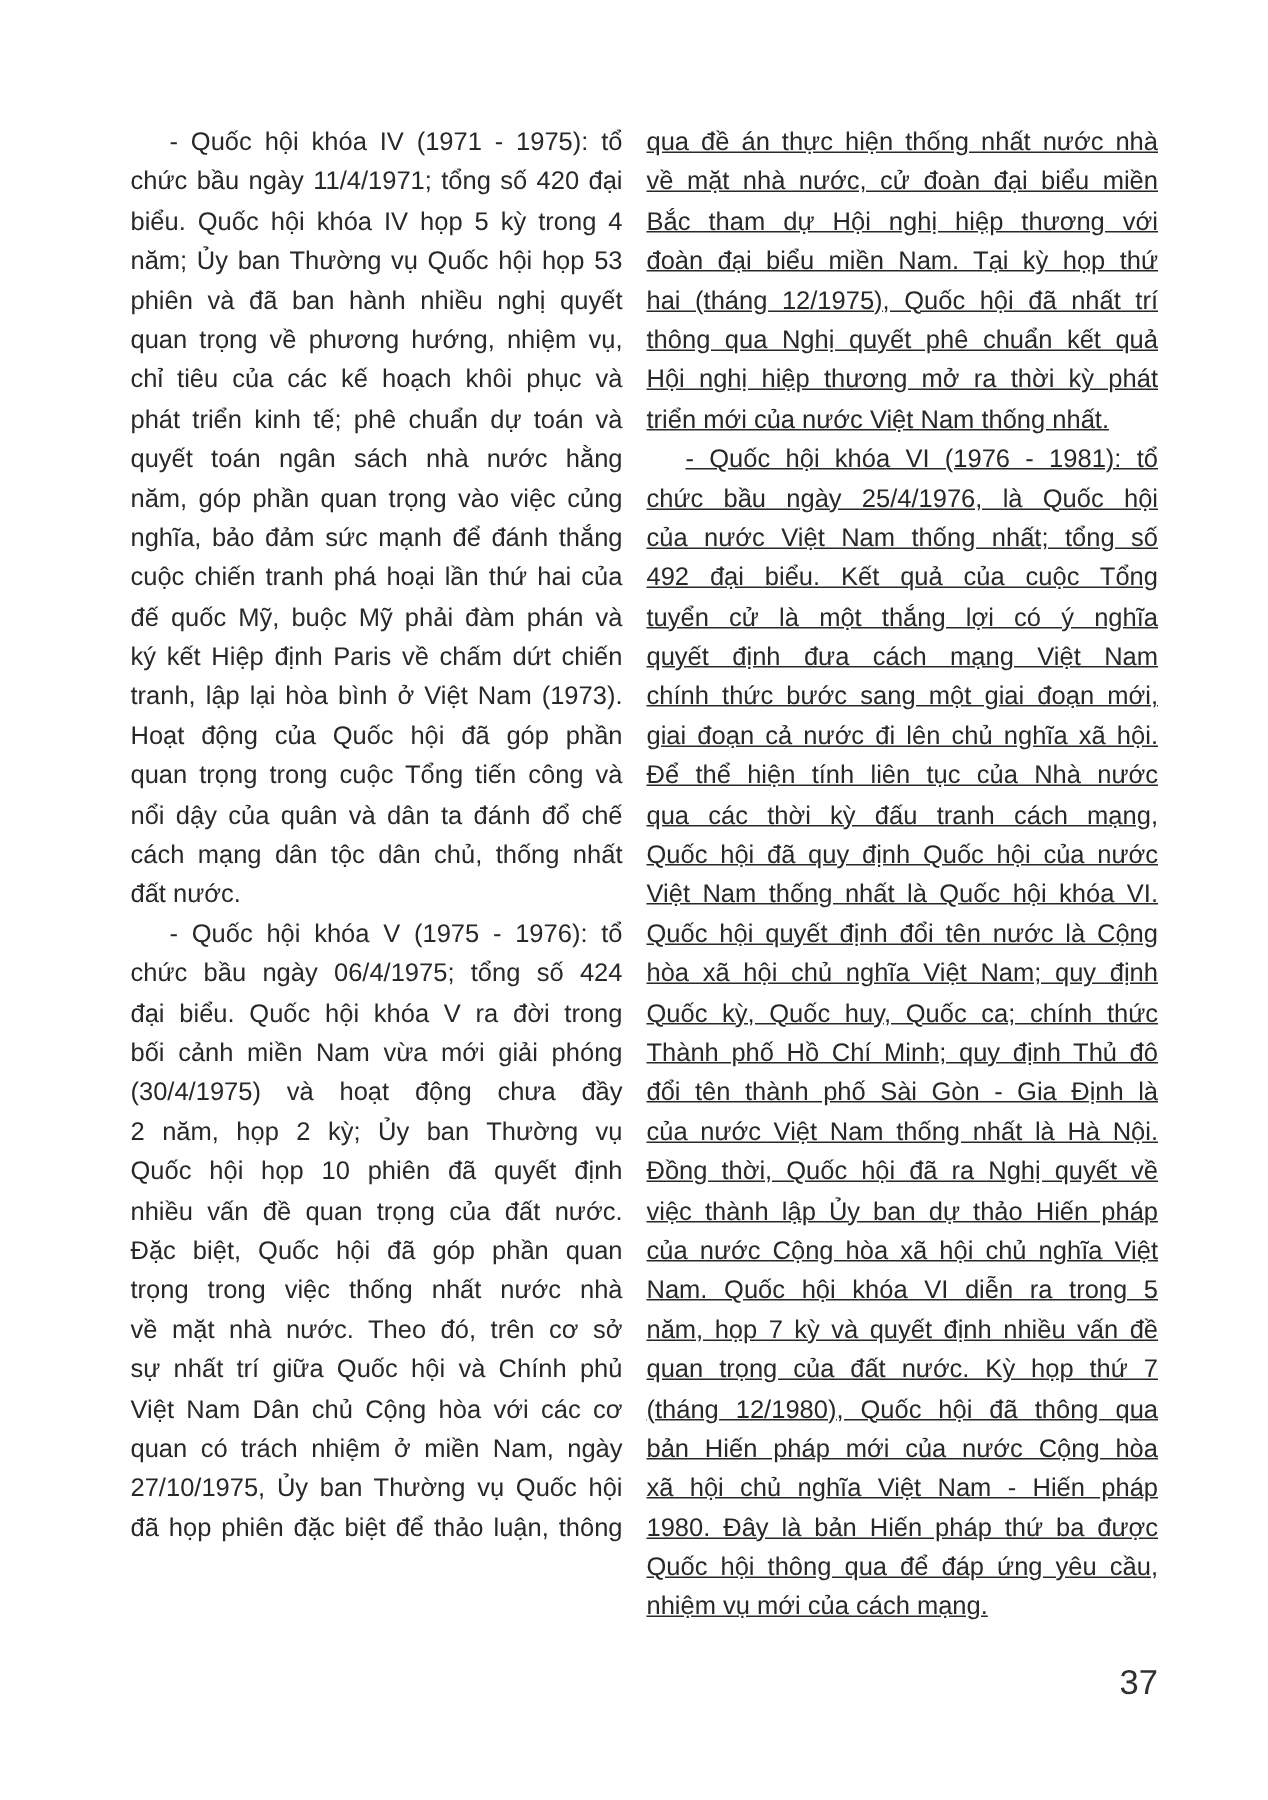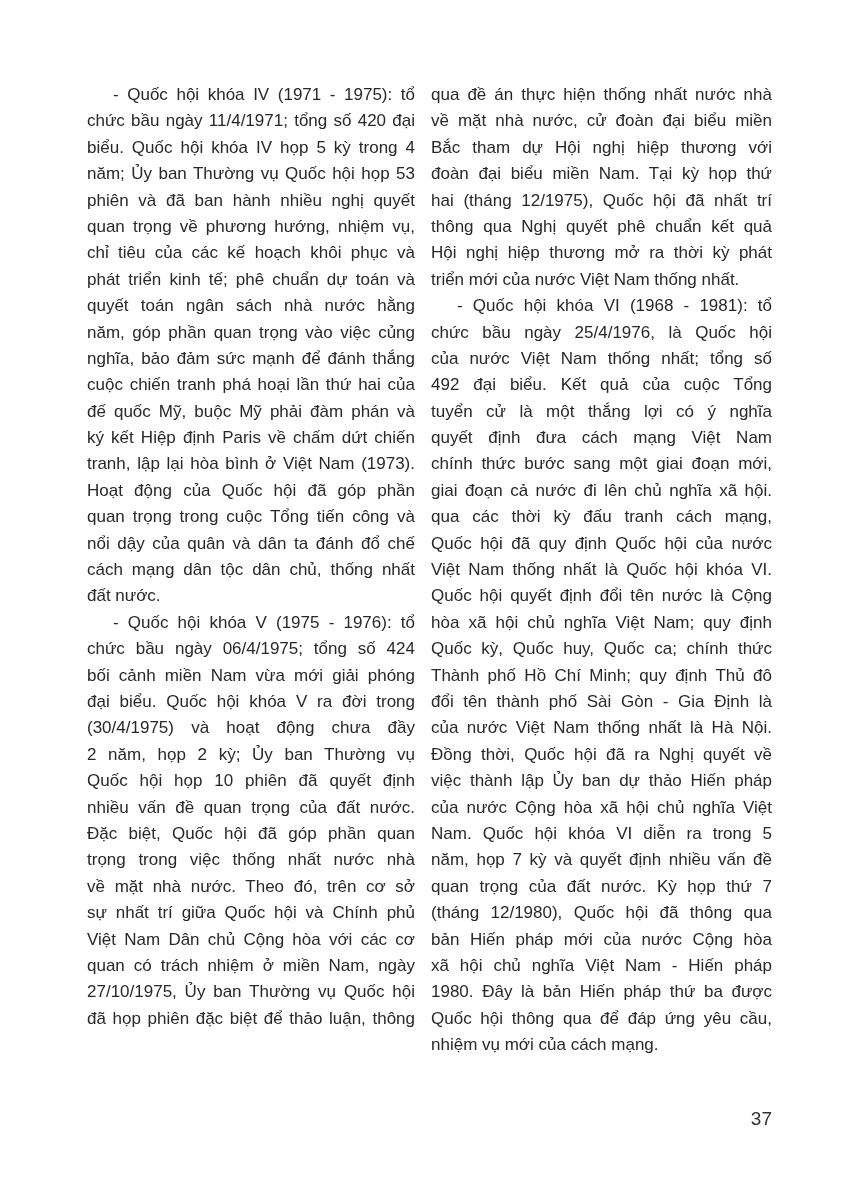--- a/index.html
+++ b/index.html
@@ -22,37 +22,37 @@
     background: #ffffff;
   }
   .col {
     position: absolute;
     top: 82px;
     font-size: 17px;
     line-height: 26.4px;
     color: #282828;
   }
   .col-left  { left: 87px;  width: 328px; }
-  .col-right { left: 431px; width: 341px; }
+  .col-right { left: 431px; width: 341px; text-decoration: underline; }
   .line {
     text-align: justify;
     text-align-last: justify;
     text-justify: inter-word;
     height: 26.4px;
     white-space: nowrap;
   }
   .line.end { text-align-last: left; }
   .line.indent { text-indent: 26px; }
   .page-number {
     position: absolute;
     left: 431px;
     top: 1108px;
     width: 341px;
     text-align: right;
-    font-size: 19px;
+    font-size: 23px;
     color: #303030;
   }
 </style>
 </head>
 <body>
 
 <div class="page">
   <div class="col col-left">
       <div class="line indent">- Quốc hội khóa IV (1971 - 1975): tổ</div>
       <div class="line">chức bầu ngày 11/4/1971; tổng số 420 đại</div>
@@ -69,22 +69,22 @@
       <div class="line">đế quốc Mỹ, buộc Mỹ phải đàm phán và</div>
       <div class="line">ký kết Hiệp định Paris về chấm dứt chiến</div>
       <div class="line">tranh, lập lại hòa bình ở Việt Nam (1973).</div>
       <div class="line">Hoạt động của Quốc hội đã góp phần</div>
       <div class="line">quan trọng trong cuộc Tổng tiến công và</div>
       <div class="line">nổi dậy của quân và dân ta đánh đổ chế</div>
       <div class="line">cách mạng dân tộc dân chủ, thống nhất</div>
       <div class="line end">đất nước.</div>
       <div class="line indent">- Quốc hội khóa V (1975 - 1976): tổ</div>
       <div class="line">chức bầu ngày 06/4/1975; tổng số 424</div>
+      <div class="line">đại biểu. Quốc hội khóa V ra đời trong</div>
       <div class="line">bối cảnh miền Nam vừa mới giải phóng</div>
-      <div class="line">đại biểu. Quốc hội khóa V ra đời trong</div>
       <div class="line">(30/4/1975) và hoạt động chưa đầy</div>
       <div class="line">2 năm, họp 2 kỳ; Ủy ban Thường vụ</div>
       <div class="line">Quốc hội họp 10 phiên đã quyết định</div>
       <div class="line">nhiều vấn đề quan trọng của đất nước.</div>
       <div class="line">Đặc biệt, Quốc hội đã góp phần quan</div>
       <div class="line">trọng trong việc thống nhất nước nhà</div>
       <div class="line">về mặt nhà nước. Theo đó, trên cơ sở</div>
       <div class="line">sự nhất trí giữa Quốc hội và Chính phủ</div>
       <div class="line">Việt Nam Dân chủ Cộng hòa với các cơ</div>
       <div class="line">quan có trách nhiệm ở miền Nam, ngày</div>
@@ -93,28 +93,29 @@
     </div>
   <div class="col col-right">
       <div class="line">qua đề án thực hiện thống nhất nước nhà</div>
       <div class="line">về mặt nhà nước, cử đoàn đại biểu miền</div>
       <div class="line">Bắc tham dự Hội nghị hiệp thương với</div>
       <div class="line">đoàn đại biểu miền Nam. Tại kỳ họp thứ</div>
       <div class="line">hai (tháng 12/1975), Quốc hội đã nhất trí</div>
       <div class="line">thông qua Nghị quyết phê chuẩn kết quả</div>
       <div class="line">Hội nghị hiệp thương mở ra thời kỳ phát</div>
       <div class="line end">triển mới của nước Việt Nam thống nhất.</div>
-      <div class="line indent">- Quốc hội khóa VI (1968 - 1981): tổ</div>
+      <div class="line indent">- Quốc hội khóa VI (1976 - 1981): tổ</div>
       <div class="line">chức bầu ngày 25/4/1976, là Quốc hội</div>
       <div class="line">của nước Việt Nam thống nhất; tổng số</div>
       <div class="line">492 đại biểu. Kết quả của cuộc Tổng</div>
       <div class="line">tuyển cử là một thắng lợi có ý nghĩa</div>
       <div class="line">quyết định đưa cách mạng Việt Nam</div>
       <div class="line">chính thức bước sang một giai đoạn mới,</div>
       <div class="line">giai đoạn cả nước đi lên chủ nghĩa xã hội.</div>
+      <div class="line">Để thể hiện tính liên tục của Nhà nước</div>
       <div class="line">qua các thời kỳ đấu tranh cách mạng,</div>
       <div class="line">Quốc hội đã quy định Quốc hội của nước</div>
       <div class="line">Việt Nam thống nhất là Quốc hội khóa VI.</div>
       <div class="line">Quốc hội quyết định đổi tên nước là Cộng</div>
       <div class="line">hòa xã hội chủ nghĩa Việt Nam; quy định</div>
       <div class="line">Quốc kỳ, Quốc huy, Quốc ca; chính thức</div>
       <div class="line">Thành phố Hồ Chí Minh; quy định Thủ đô</div>
       <div class="line">đổi tên thành phố Sài Gòn - Gia Định là</div>
       <div class="line">của nước Việt Nam thống nhất là Hà Nội.</div>
       <div class="line">Đồng thời, Quốc hội đã ra Nghị quyết về</div>

